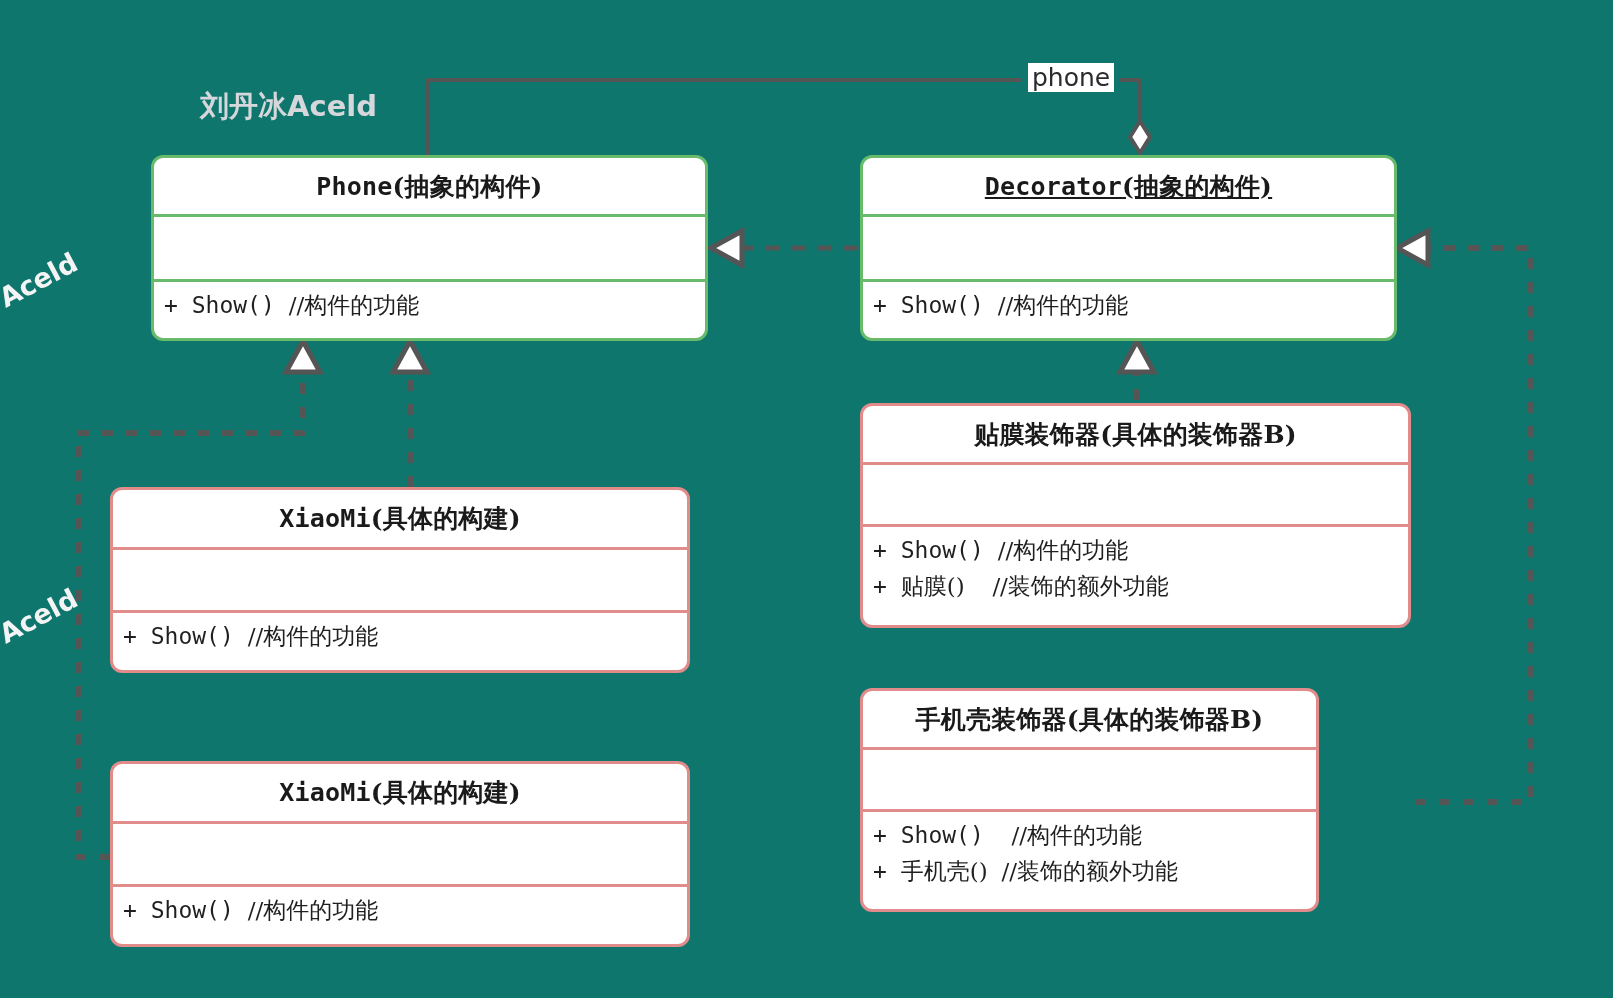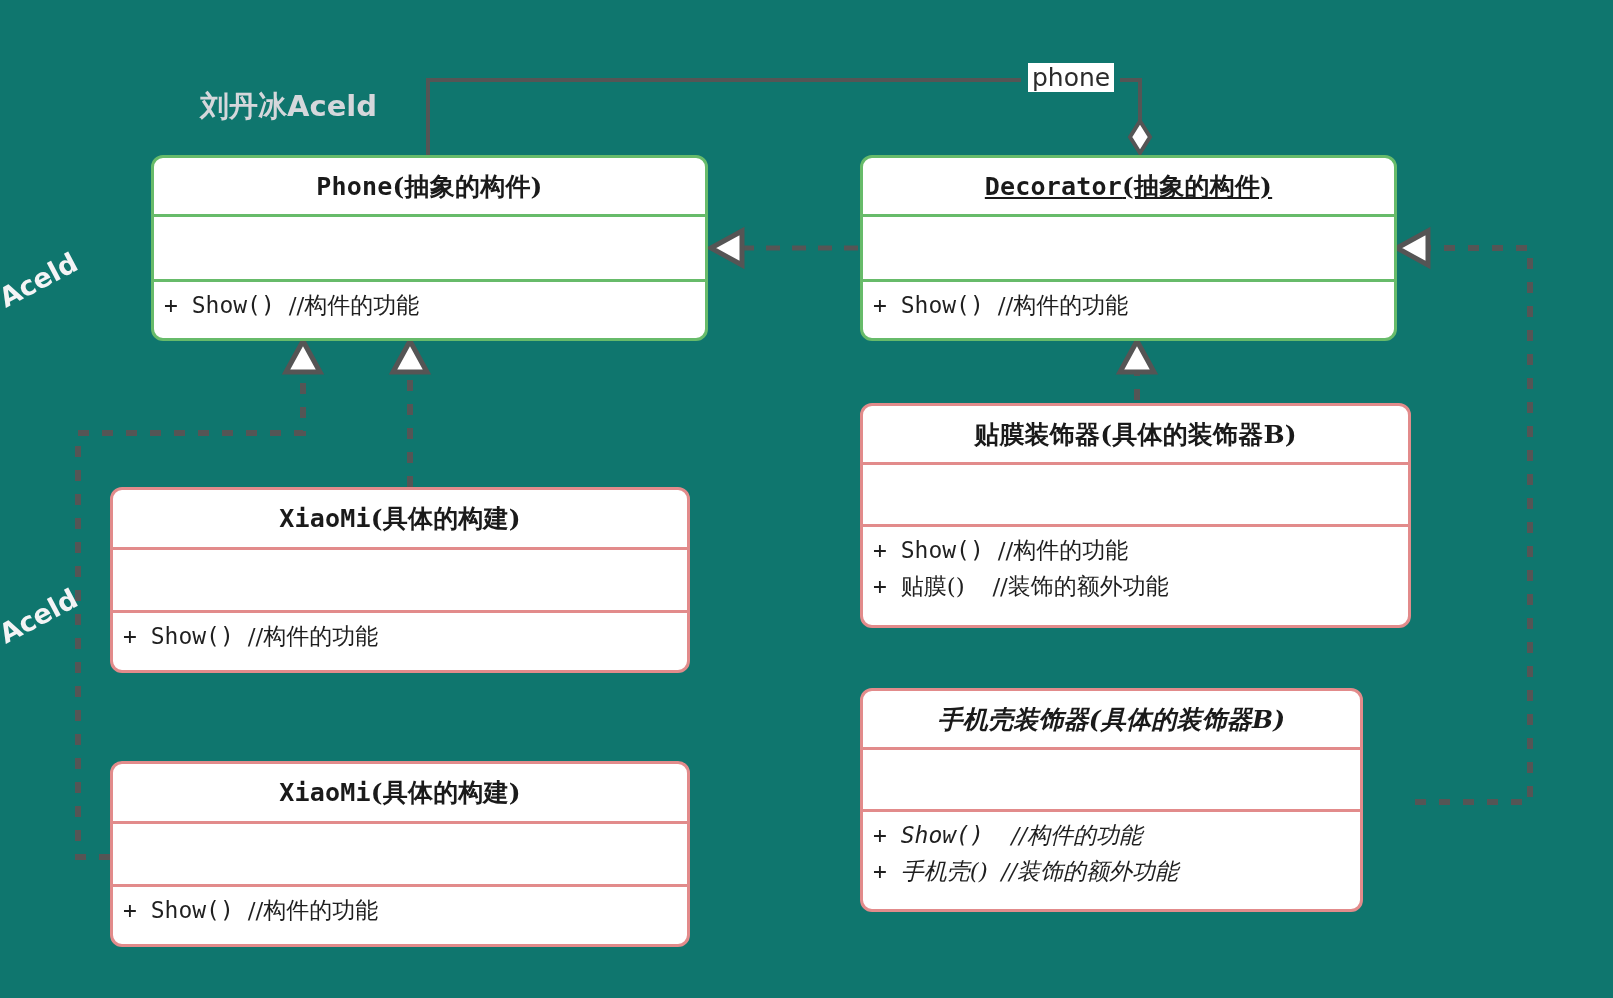--- a/index.html
+++ b/index.html
@@ -221,21 +221,21 @@
     </div>
     <div class="uml-sep"></div>
     <div class="uml-attrs" style="height:59px;"></div>
     <div class="uml-sep"></div>
     <div class="uml-methods" style="height:98px;">
       <div class="uml-method"><span class="mono">+</span><span class="mono"> </span><span class="mono">Show()</span><span class="mono"> </span><span class="cjk">//构件的功能</span></div>
       <div class="uml-method"><span class="mono">+</span><span class="mono"> </span><span class="cjk">贴膜()</span><span class="mono">  </span><span class="cjk">//装饰的额外功能</span></div>
     </div>
   </div>
 
-  <div class="uml-box red" style="left:860px; top:688px; width:503px; height:224px;font-style:italic;">
+  <div class="uml-box red" style="left:860px; top:688px; width:459px; height:224px;">
     <div class="uml-title" style="height:56px; font-size:25px;">
       <span class="cjk">手机壳装饰器</span>
         <span class="cjk">(具体的装饰器B)</span>
     </div>
     <div class="uml-sep"></div>
     <div class="uml-attrs" style="height:59px;"></div>
     <div class="uml-sep"></div>
     <div class="uml-methods" style="height:97px;">
       <div class="uml-method"><span class="mono">+</span><span class="mono"> </span><span class="mono">Show()</span><span class="mono">  </span><span class="cjk">//构件的功能</span></div>
       <div class="uml-method"><span class="mono">+</span><span class="mono"> </span><span class="cjk">手机壳()</span><span class="mono"> </span><span class="cjk">//装饰的额外功能</span></div>

